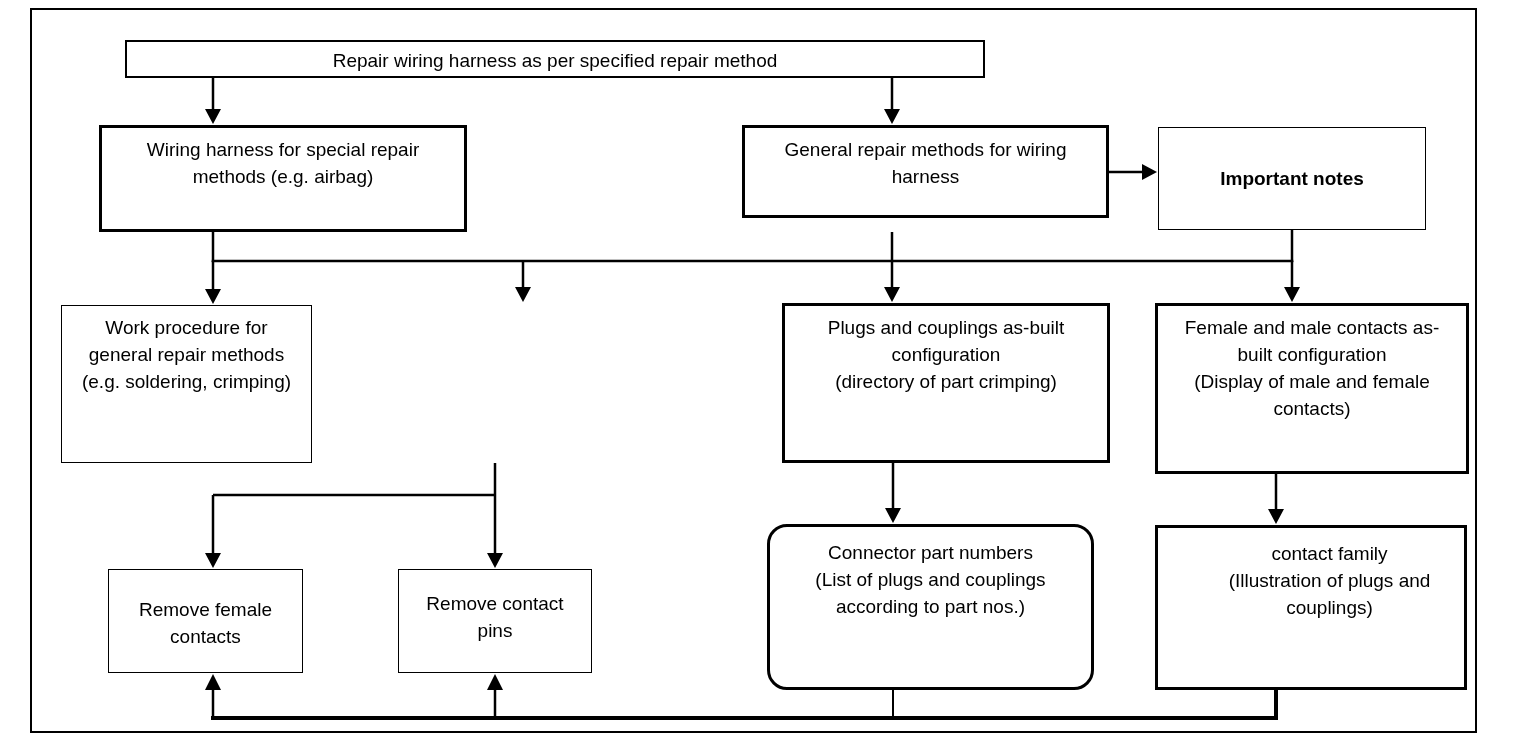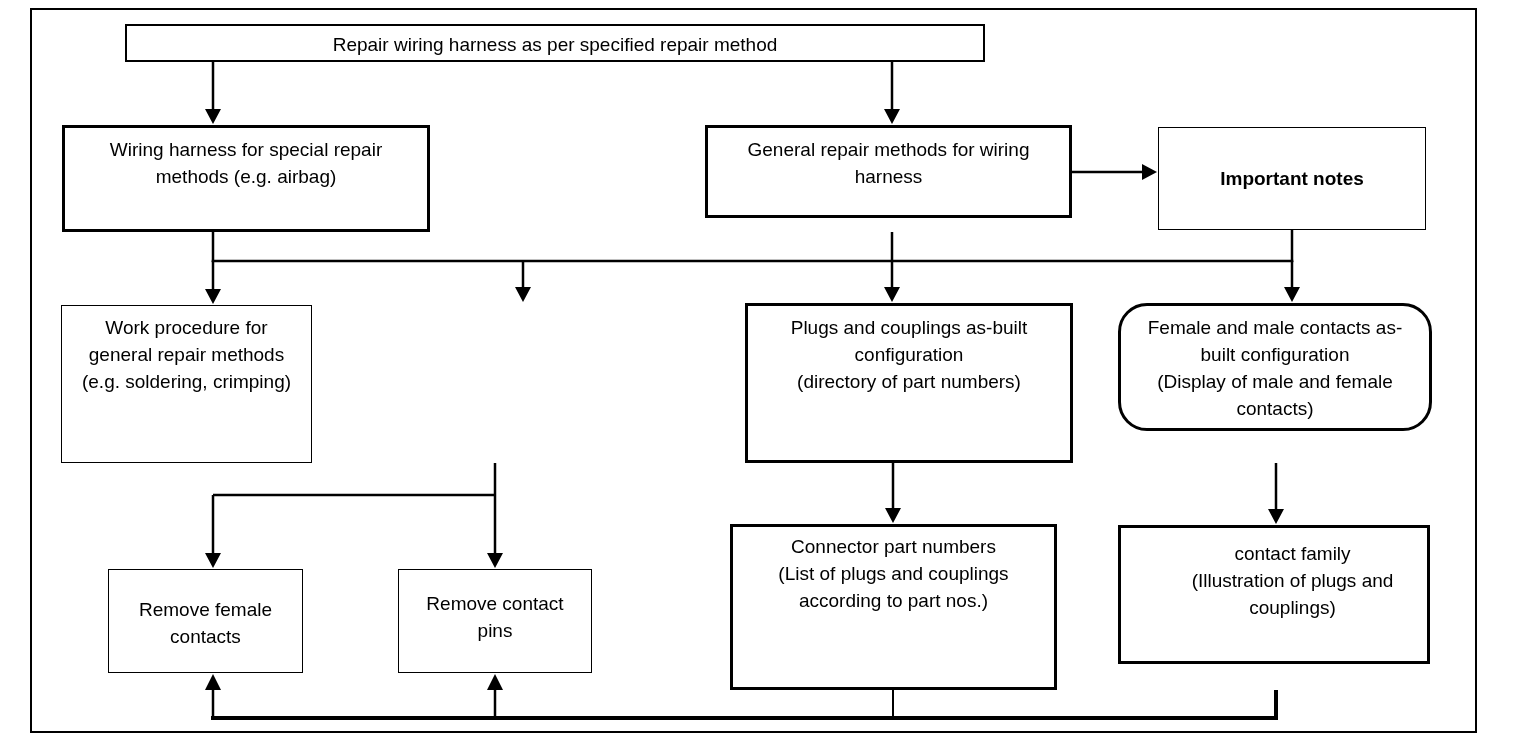--- a/index.html
+++ b/index.html
@@ -33,22 +33,22 @@
     position: absolute;
     box-sizing: border-box;
     background: #ffffff;
     border: 1.5px solid #000000;
     text-align: center;
     white-space: pre-line;
     font-size: 19px;
     line-height: 27px;
     padding: 8px 4px 0 4px;
   }
-  .node.thick  { border-width: 3px; }
-  .node.medium { border-width: 2.5px; }
+  .node.thick  { border-width: 3px; margin-left: 37px; }
+  .node.medium { border-width: 2.5px; margin-top: 16px; }
   .node.bold   { font-weight: bold; }
   .node.vcenter {
     display: flex;
     align-items: center;
     justify-content: center;
     padding: 0 8px;
   }
 </style>
 </head>
 <body>
@@ -141,32 +141,32 @@
 
   <div class="node bold vcenter" style="left:1158px; top:127px; width:268px; height:103px;">Important notes</div>
 
   <div class="node" style="left:61px; top:305px; width:251px; height:158px;">Work procedure for
 general repair methods
 (e.g. soldering, crimping)</div>
 
 
   <div class="node thick" style="left:745px; top:303px; width:328px; height:160px;">Plugs and couplings as-built
 configuration
-(directory of part numbers)</div>
+(directory of part crimping)</div>
 
-  <div class="node thick" style="left:1118px; top:303px; width:314px; height:128px;border-radius:29px;">Female and male contacts as-
+  <div class="node thick" style="left:1118px; top:303px; width:314px; height:171px;">Female and male contacts as-
 built configuration
 (Display of male and female
 contacts)</div>
 
-  <div class="node thick" style="left:730px; top:524px; width:327px; height:166px; padding-top:6px;">Connector part numbers
+  <div class="node thick" style="left:730px; top:524px; width:327px; height:166px; padding-top:12px;border-radius:20px;">Connector part numbers
 (List of plugs and couplings
 according to part nos.)</div>
 
-  <div class="node thick" style="left:1118px; top:525px; width:312px; height:139px; padding-top:12px;padding-left:41px;">contact family
+  <div class="node thick" style="left:1118px; top:525px; width:312px; height:165px; padding-top:12px;padding-left:41px;">contact family
 (Illustration of plugs and
 couplings)</div>
 
   <div class="node" style="left:108px; top:569px; width:195px; height:104px; padding-top:26px;">Remove female
 contacts</div>
 
   <div class="node" style="left:398px; top:569px; width:194px; height:104px; padding-top:20px;">Remove contact
 pins</div>
 
 </div>

